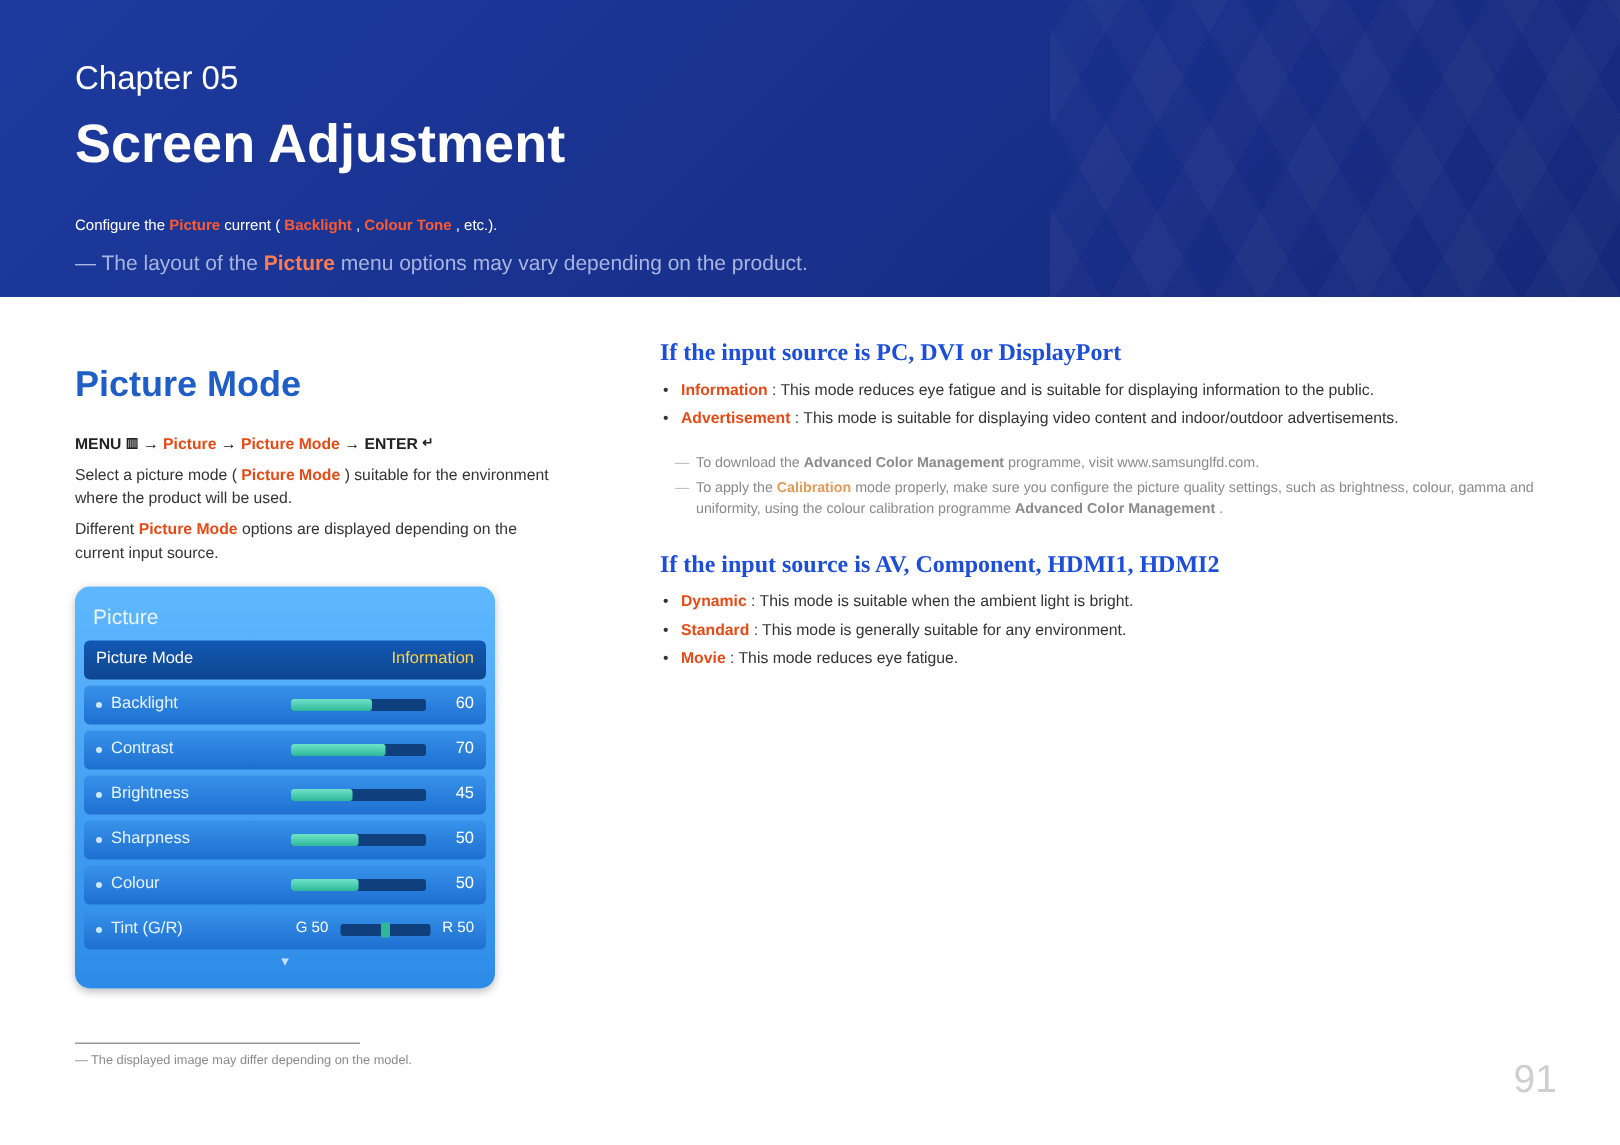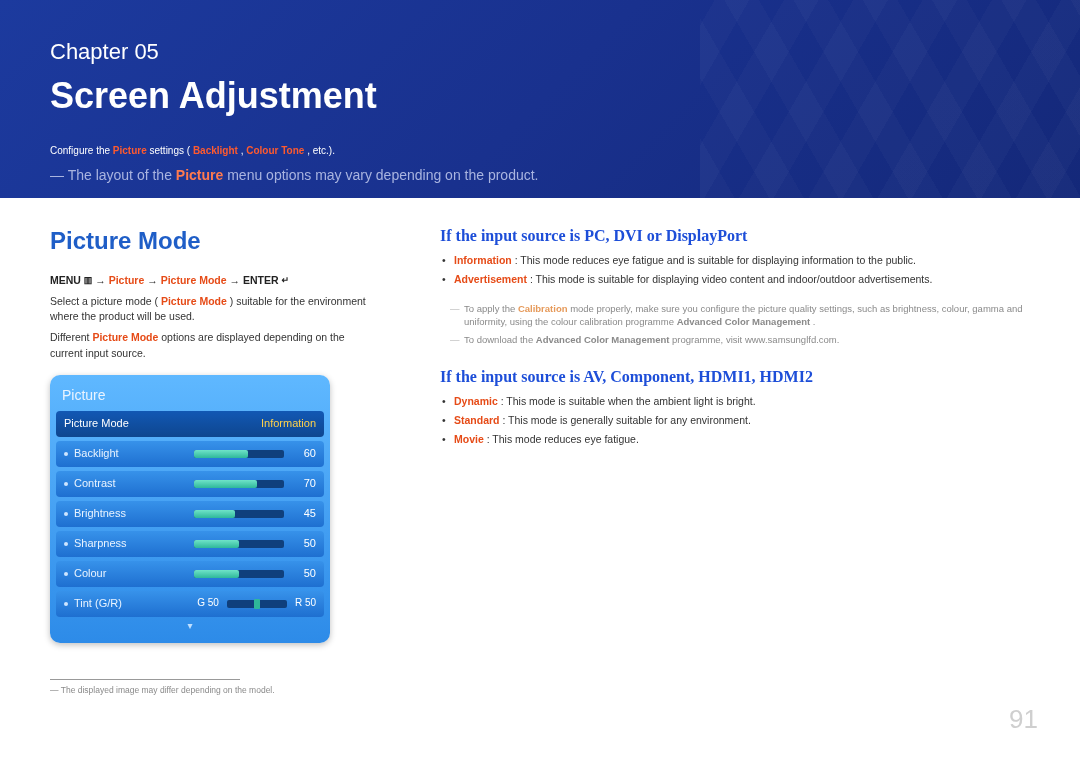--- a/index.html
+++ b/index.html
@@ -40,21 +40,21 @@
   .hero-sub .red { color: #ff5a2e; font-weight: 600; }
   .hero-note { font-size: 14px; color: #a9b4e0; margin-top: 6px; }
   .hero-note .red { color: #ff7a4e; font-weight: 600; }
 
   
   .main {
     display: flex;
     padding: 26px 50px 0 50px;
     gap: 60px;
   }
-  .left { width: 330px; flex: none; }
+  .left { width: 330px; flex: none; margin-top: 16px; }
   .right { flex: 1; }
 
   .section-title-blue {
     color: #1f5ec7;
     font-size: 24px;
     font-weight: 600;
     margin: 0 0 14px 0;
   }
 
   .breadcrumb { font-size: 10.5px; margin-bottom: 6px; font-weight: 700; }
@@ -168,21 +168,21 @@
 </style>
 </head>
 <body>
 
 <div class="hero">
   <div class="chapter-label">Chapter 05</div>
   <div class="chapter-title">Screen Adjustment</div>
   <div class="hero-sub">
     <span>Configure the </span>
     <span class="red">Picture</span>
-    <span> settings (</span>
+    <span> current (</span>
     <span class="red">Backlight</span>
     <span>, </span>
     <span class="red">Colour Tone</span>
     <span>, etc.).</span>
   </div>
   <div class="hero-note">
     <span>― The layout of the </span>
     <span class="red">Picture</span>
     <span> menu options may vary depending on the product.</span>
   </div>
@@ -287,30 +287,30 @@
       <li>
         <span class="mode-red">Information</span>
         <span>: This mode reduces eye fatigue and is suitable for displaying information to the public.</span>
       </li>
       <li>
         <span class="mode-red">Advertisement</span>
         <span>: This mode is suitable for displaying video content and indoor/outdoor advertisements.</span>
       </li>
     </ul>
     <div class="subnote">
+      <span>To download the </span>
+      <span class="bold">Advanced Color Management</span>
+      <span> programme, visit www.samsunglfd.com.</span>
+    </div>
+    <div class="subnote">
       <span>To apply the </span>
       <span class="boldorange">Calibration</span>
       <span> mode properly, make sure you configure the picture quality settings, such as brightness, colour, gamma and uniformity, using the colour calibration programme </span>
       <span class="bold">Advanced Color Management</span>
       <span>.</span>
-    </div>
-    <div class="subnote">
-      <span>To download the </span>
-      <span class="bold">Advanced Color Management</span>
-      <span> programme, visit www.samsunglfd.com.</span>
     </div>
 
     <div class="right-block2">
       <h2>If the input source is AV, Component, HDMI1, HDMI2</h2>
       <ul>
         <li>
           <span class="mode-red">Dynamic</span>
           <span>: This mode is suitable when the ambient light is bright.</span>
         </li>
         <li>

